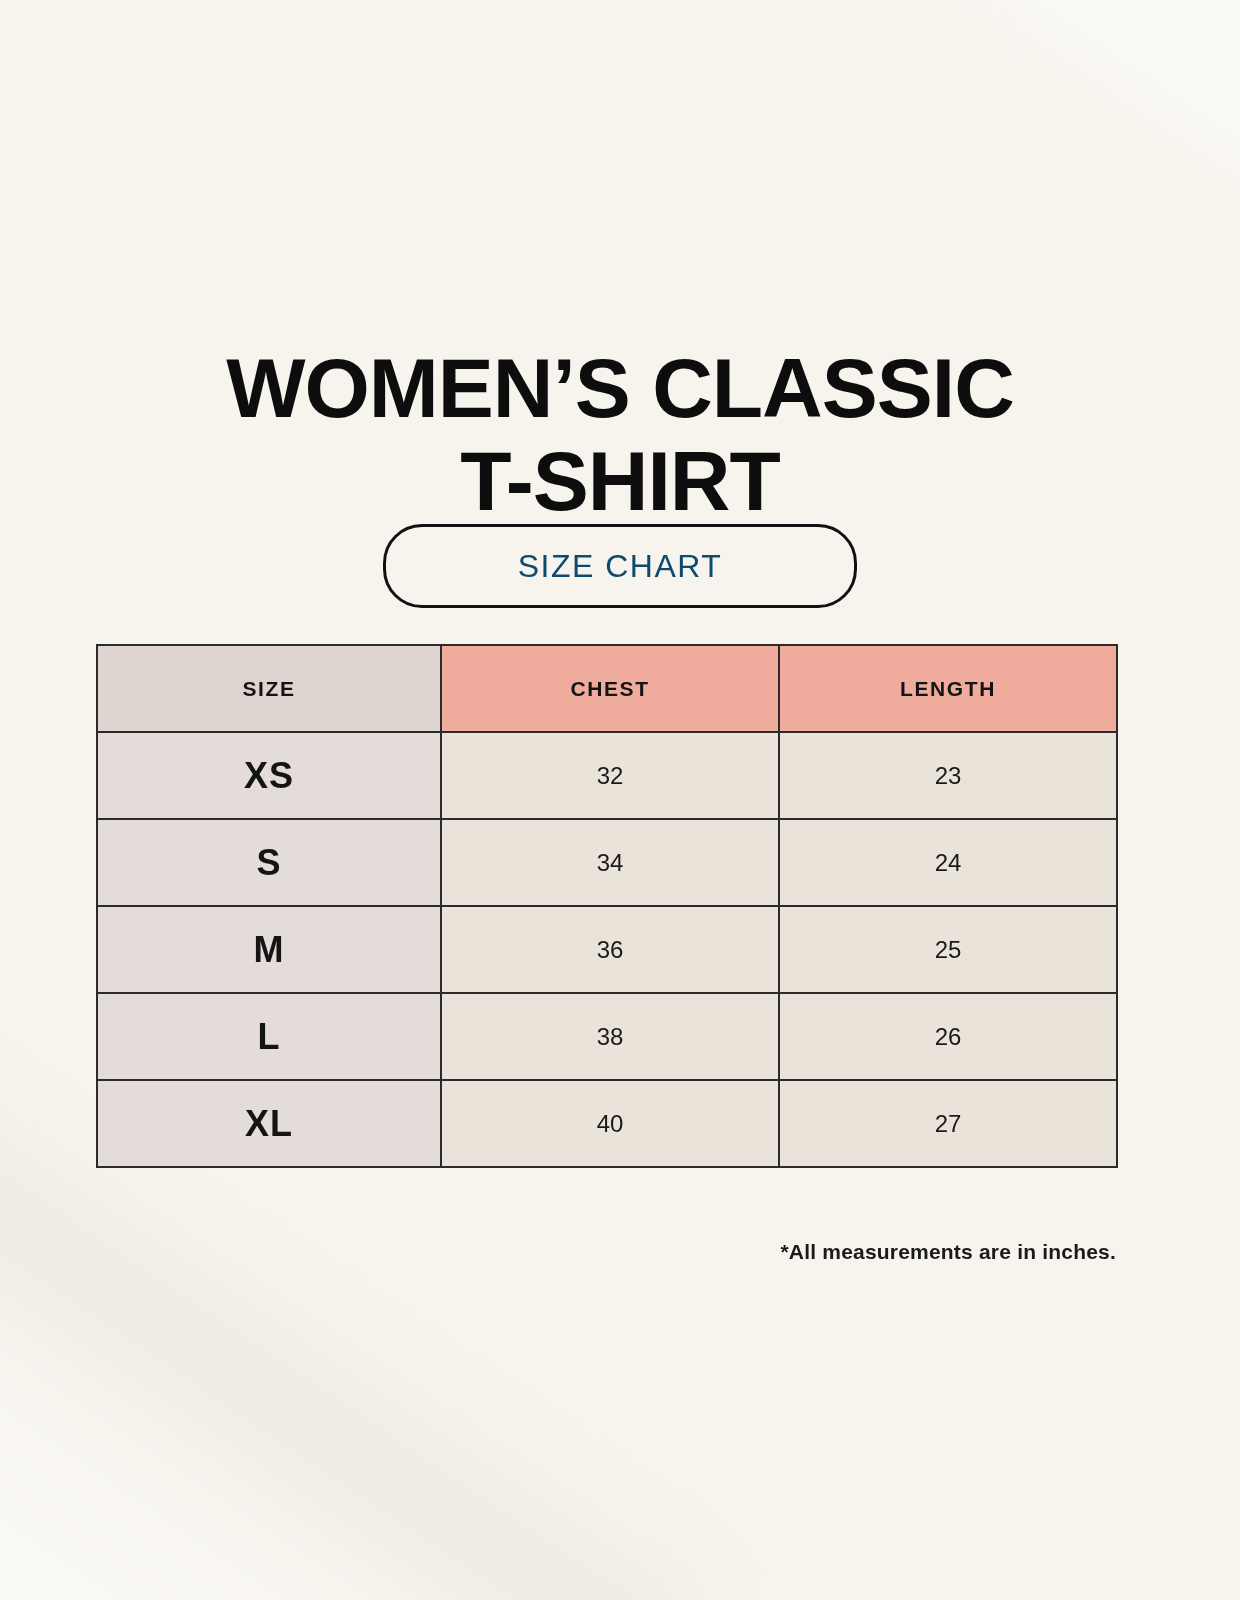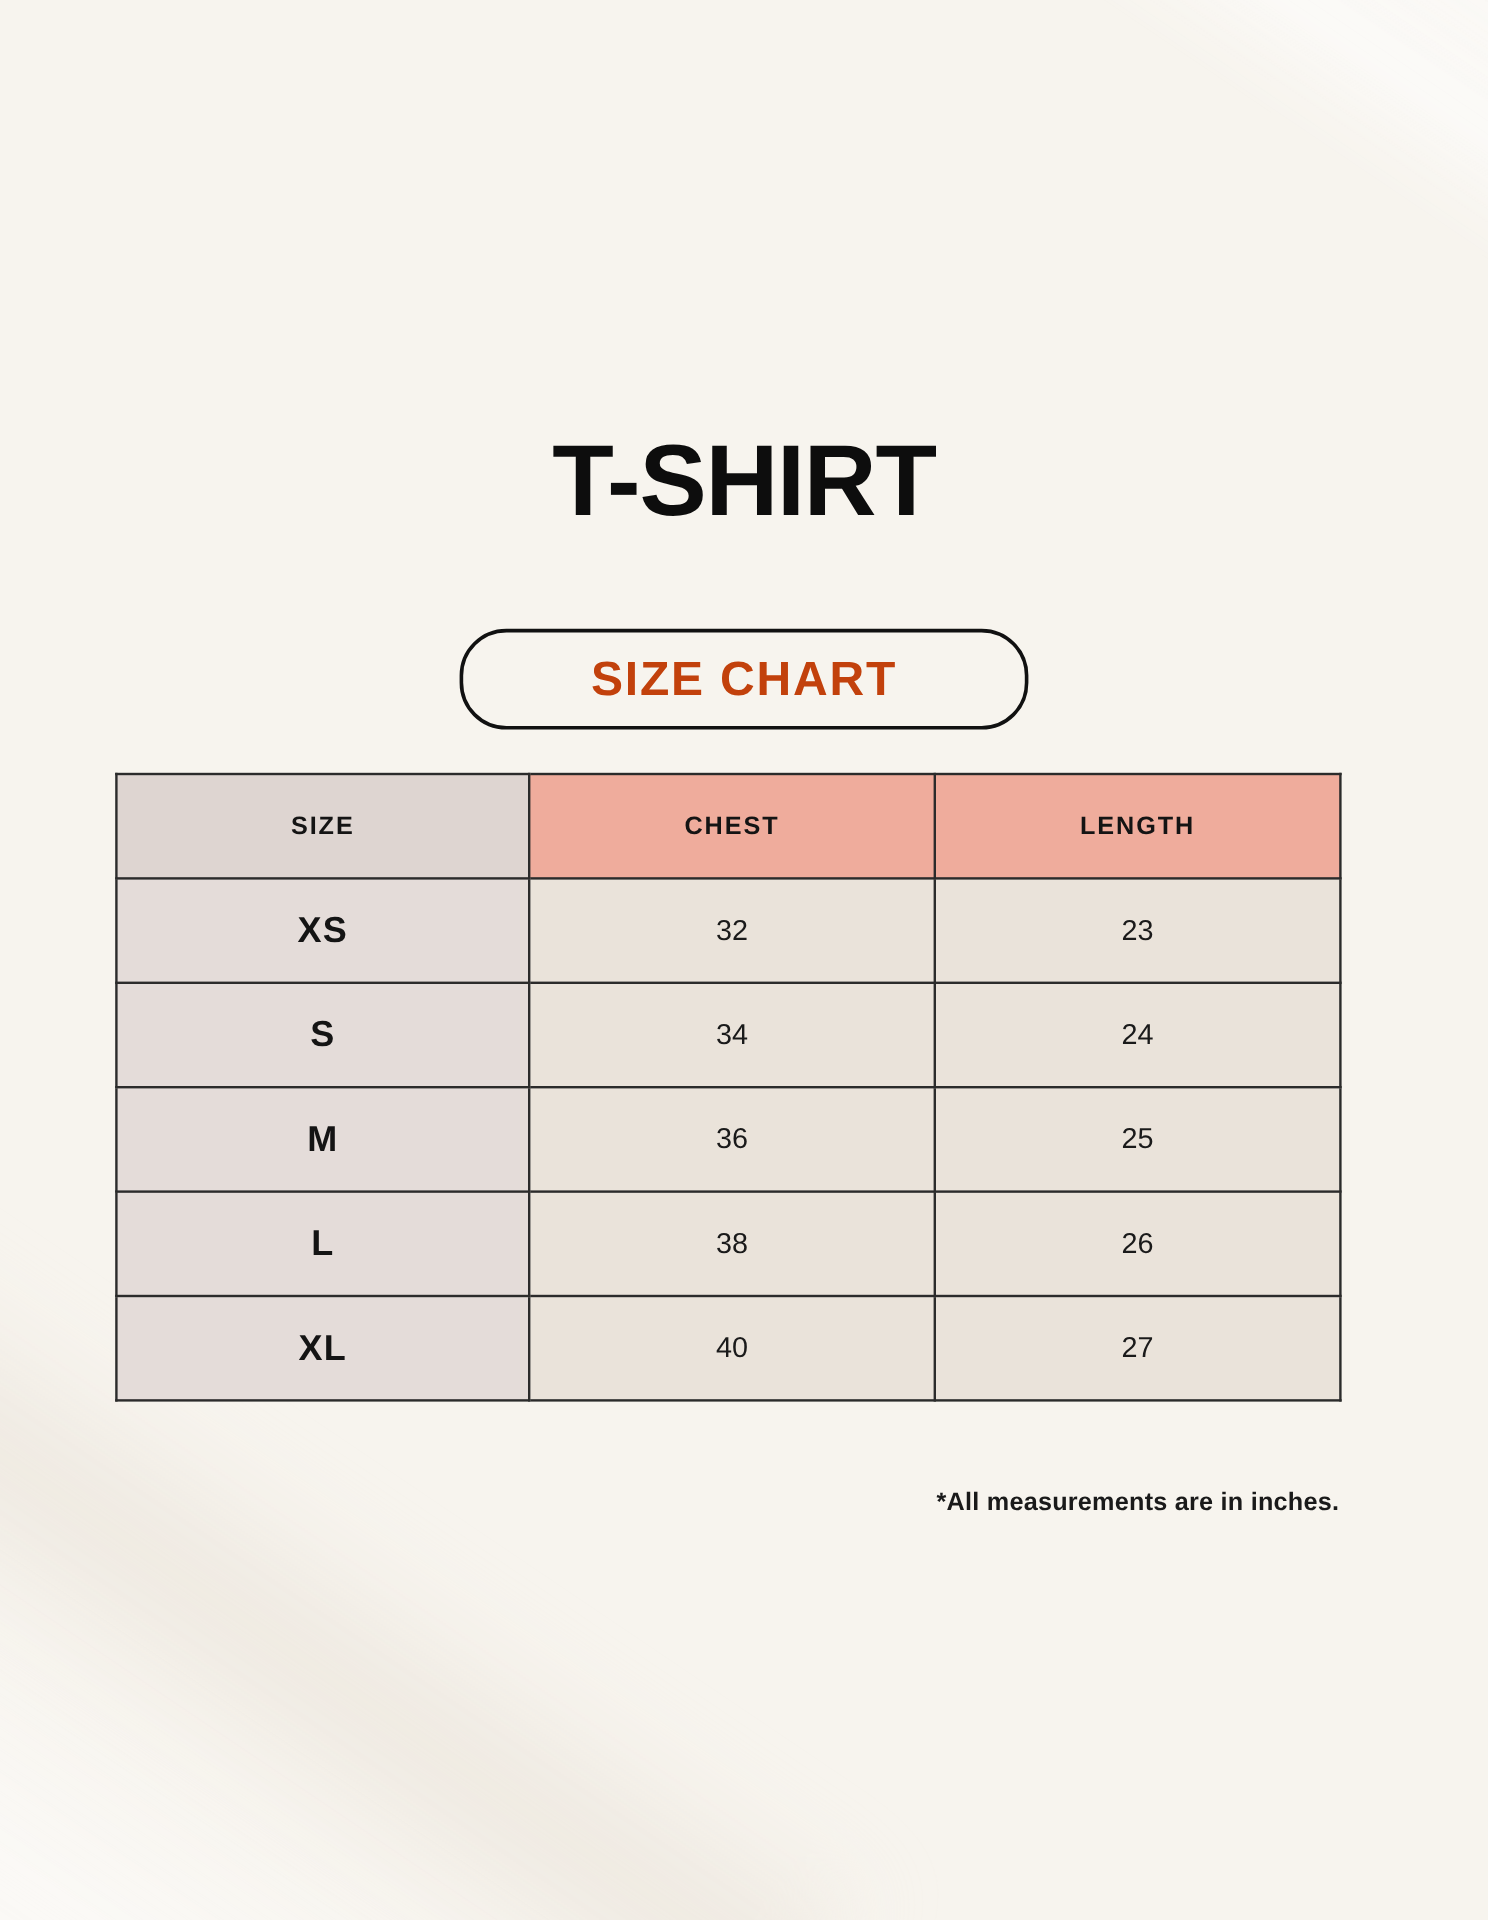--- a/index.html
+++ b/index.html
@@ -88,24 +88,24 @@
     width: 468px;
     height: 78px;
     border: 3px solid #111111;
     border-radius: 39px;
     display: flex;
     align-items: center;
     justify-content: center;
     background: transparent;
   }
   .pill-label {
-    font-size: 40px;
-    font-weight: 700;
+    font-size: 32px;
+    font-weight: 400;
     letter-spacing: 1.5px;
-    color: #c2410c;
+    color: #0c4a6e;
   }
 
   .table-wrap {
     position: absolute;
     top: 644px;
     left: 96px;
     width: 1020px;
   }
   table.size-table {
     border-collapse: collapse;
@@ -134,21 +134,21 @@
     color: #141414;
   }
   th.head-chest,
   th.head-length {
     background: #efac9c;
     color: #141414;
   }
 
   tbody td.cell-size {
     background: #e4dcd9;
-    font-size: 30px;
+    font-size: 36px;
     font-weight: 700;
     letter-spacing: 1px;
     color: #141414;
   }
   tbody td.cell-val {
     background: #eae3da;
     font-size: 24px;
     font-weight: 400;
     color: #1a1a1a;
   }
@@ -169,20 +169,21 @@
 <body>
 
 <div class="page">
 
   <div class="bg-streak streak-1"></div>
   <div class="bg-streak streak-2"></div>
   <div class="bg-streak streak-3"></div>
   <div class="bg-streak streak-4"></div>
 
   <h1 class="title">
+    <span class="line1">WOMEN’S CLASSIC</span>
     <span class="line2">T-SHIRT</span>
   </h1>
 
   <div class="pill">
     <span class="pill-label">SIZE CHART</span>
   </div>
 
   <div class="table-wrap">
     <table class="size-table">
       <colgroup>

